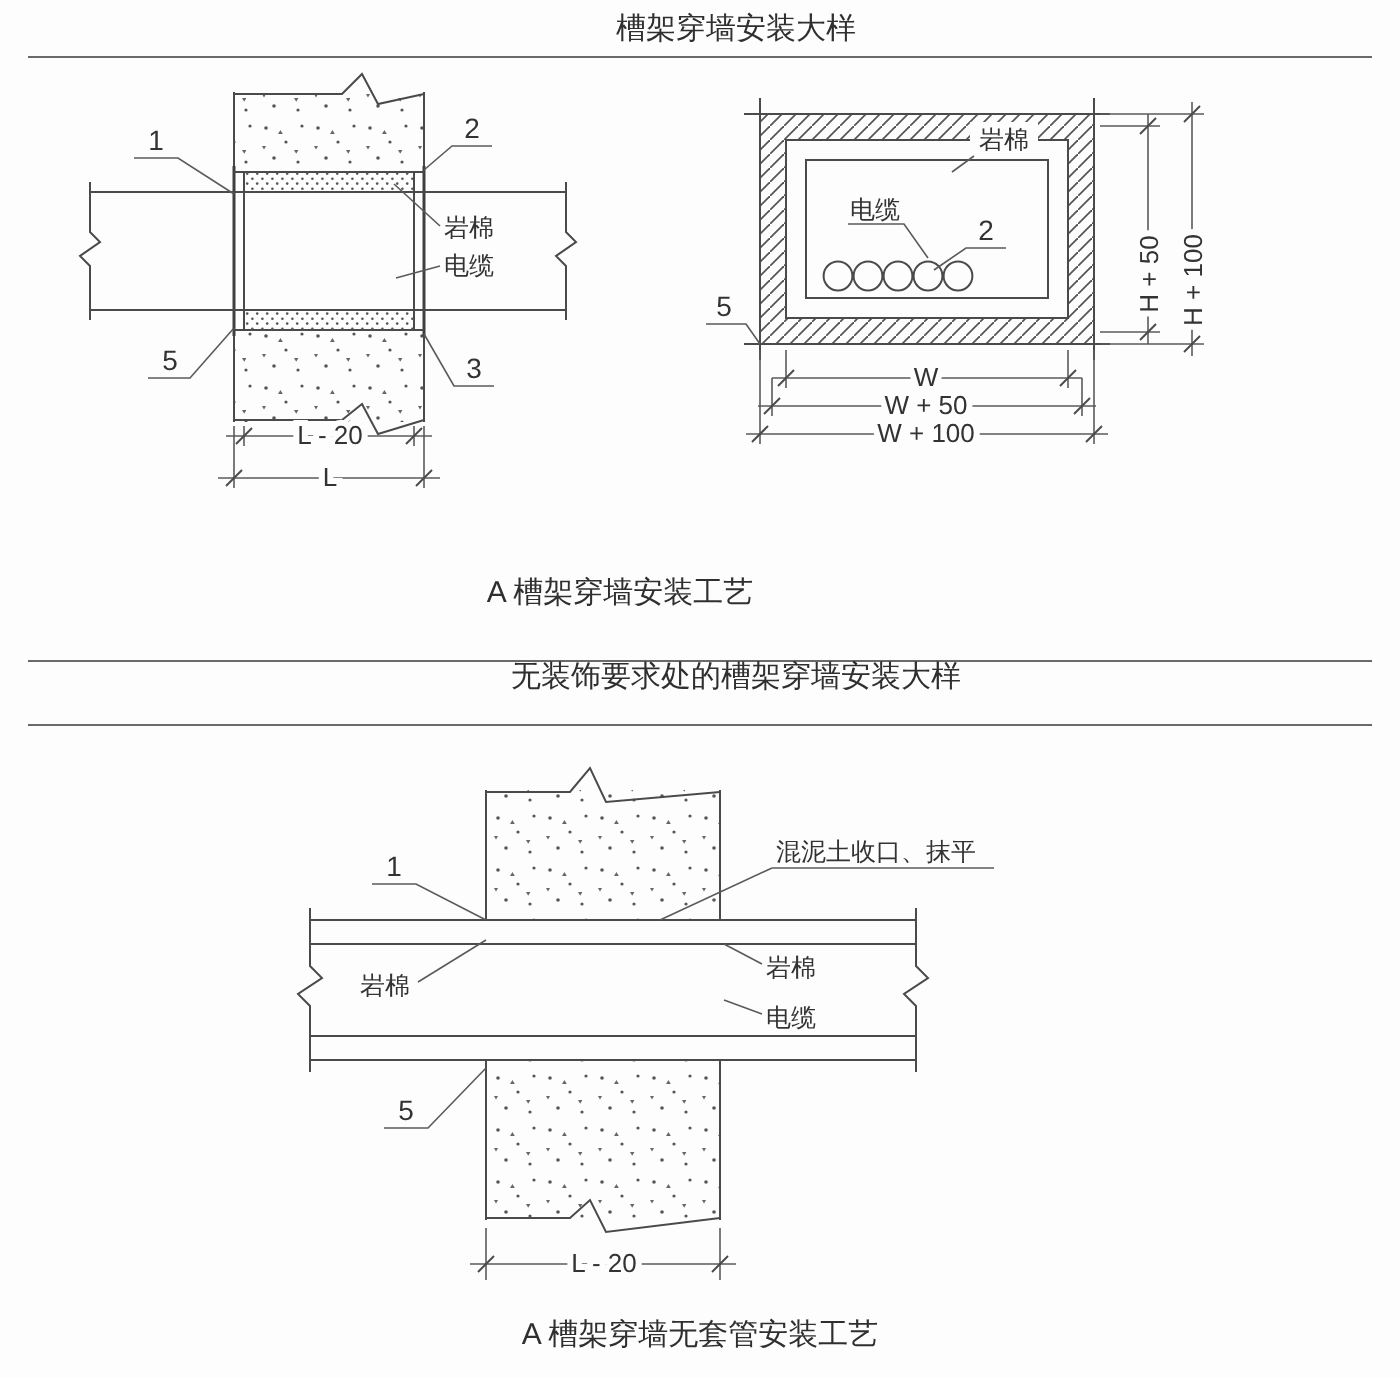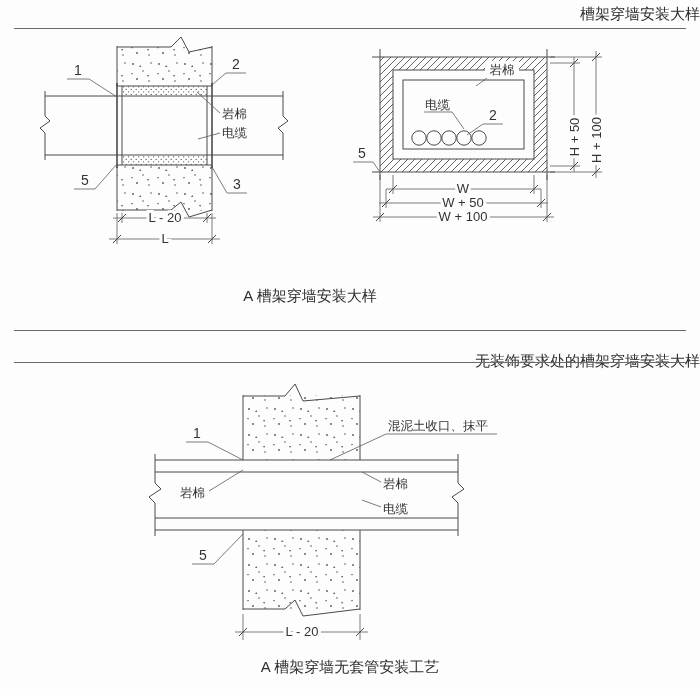--- a/index.html
+++ b/index.html
@@ -5,21 +5,21 @@
   * { margin:0; padding:0; box-sizing:border-box; }
   html,body { width:700px; height:689px; }
   body {
     background:#fdfdfd;
     font-family:"Liberation Sans","DejaVu Sans",sans-serif;
     color:#333;
     position:relative;
     overflow:hidden;
   }
   .hline { position:absolute; left:14px; right:14px; border-top:1px solid #6a6a6a; height:0; }
-  .sheet-title { position:absolute; width:100%; text-align:right; font-size:15px; color:#2f2f2f;padding-left:36px; }
+  .sheet-title { position:absolute; width:100%; text-align:center; font-size:15px; color:#2f2f2f;padding-left:36px; }
   .caption { position:absolute; transform:translateX(-50%); font-size:15px; color:#2f2f2f; white-space:nowrap; }
   svg.draw { position:absolute; overflow:visible; }
   .ln   { stroke:#4a4a4a; stroke-width:1; fill:none; }
   .lnthk{ stroke:#3f3f3f; stroke-width:1.5; fill:none; }
   .lnthin{ stroke:#5a5a5a; stroke-width:0.8; fill:none; }
   text { fill:#333; font-size:12.5px; font-family:"Liberation Sans","DejaVu Sans",sans-serif; }
   .num { font-size:14px; }
   .halo { paint-order:stroke; stroke:#fdfdfd; stroke-width:6px; }
   .dimtxt { font-size:13px; text-anchor:middle; }
 </style>
@@ -178,24 +178,24 @@
     <line class="ln" x1="220" y1="25" x2="228" y2="17"></line>
     <line class="ln" x1="220" y1="128" x2="228" y2="120"></line>
     <text class="dimtxt halo" transform="translate(229,95) rotate(-90)">H + 50</text>
     <line class="lnthin" x1="246" y1="9" x2="246" y2="136"></line>
     <line class="ln" x1="242" y1="19" x2="250" y2="11"></line>
     <line class="ln" x1="242" y1="134" x2="250" y2="126"></line>
     <text class="dimtxt halo" transform="translate(251,98) rotate(-90)">H + 100</text>
   </g>
 </svg>
 
-<div class="caption" style="left:310px;top:287px">A 槽架穿墙安装大样</div>
+<div class="caption" style="left:310px;top:287px">A 槽架穿墙安装工艺</div>
 
 <div class="hline" style="top:330px"></div>
-<div class="sheet-title" style="top:352px">无装饰要求处的槽架穿墙安装大样</div>
+<div class="sheet-title" style="top:329px">无装饰要求处的槽架穿墙安装大样</div>
 <div class="hline" style="top:362px"></div>
 
 <svg class="draw" style="left:115px;top:378px" width="470" height="280" viewBox="0 0 470 280">
 
   <g>
     <rect x="128" y="17" width="117" height="65" fill="url(#speckle)"></rect>
     <rect x="128" y="152" width="117" height="80" fill="url(#speckle)"></rect>
     <line class="ln" x1="128" y1="17" x2="128" y2="82"></line>
     <line class="ln" x1="245" y1="17" x2="245" y2="82"></line>
     <line class="ln" x1="128" y1="152" x2="128" y2="232"></line>

